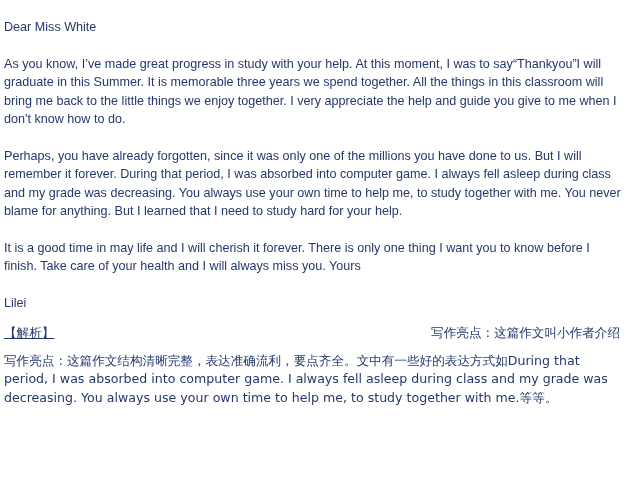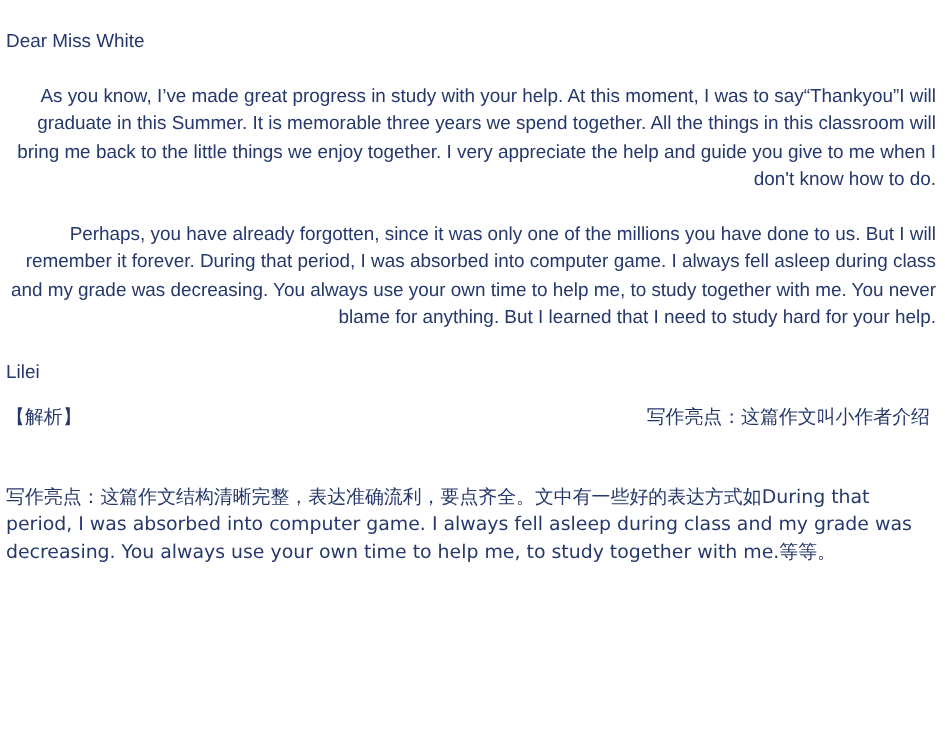--- a/index.html
+++ b/index.html
@@ -24,66 +24,68 @@
   .letter {
     color: #26386b;
     font-size: 12.6px;
     line-height: 18.5px;
   }
   .salutation {
     margin: 0 0 18px 0;
   }
   .para {
     margin: 0 0 18px 0;
-    text-align: right;
+    text-align: left;
   }
   .signature {
     margin: 0 0 10px 0;
   }
   .analysis-block {
     color: #26386b;
     font-size: 12.6px;
     line-height: 18.5px;
     margin-top: 12px;
   }
   .analysis-head {
     display: flex;
     justify-content: space-between;
     align-items: baseline;
     width: 100%;
   }
   .analysis-head .left {
     white-space: nowrap;
+    text-decoration: underline;
   }
   .analysis-head .right {
     white-space: nowrap;
     padding-right: 4px;
   }
   .analysis-body {
     margin: 0;
   }
   .highlights {
     color: #26386b;
     font-size: 12.6px;
     line-height: 18.5px;
-    margin-top: 34px;
+    margin-top: 9px;
   }
   .cn {
     font-family: "DejaVu Sans", sans-serif;
   }
 </style>
 </head>
 <body>
 
 <div class="page">
 
   <div class="letter">
     <p class="salutation">Dear Miss White</p>
     <p class="para">As you know, I’ve made great progress in study with your help. At this moment, I was to say“Thankyou”I will graduate in this Summer. It is memorable three years we spend together. All the things in this classroom will bring me back to the little things we enjoy together. I very appreciate the help and guide you give to me when I don't know how to do.</p>
     <p class="para">Perhaps, you have already forgotten, since it was only one of the millions you have done to us. But I will remember it forever. During that period, I was absorbed into computer game. I always fell asleep during class and my grade was decreasing. You always use your own time to help me, to study together with me. You never blame for anything. But I learned that I need to study hard for your help.</p>
+    <p class="para">It is a good time in may life and I will cherish it forever. There is only one thing I want you to know before I finish. Take care of your health and I will always miss you. Yours</p>
     <p class="signature">Lilei</p>
   </div>
 
   <div class="analysis-block">
     <div class="analysis-head">
       <span class="left cn">【解析】</span>
       <span class="right cn">写作亮点：这篇作文叫小作者介绍</span>
     </div>
   </div>
 

